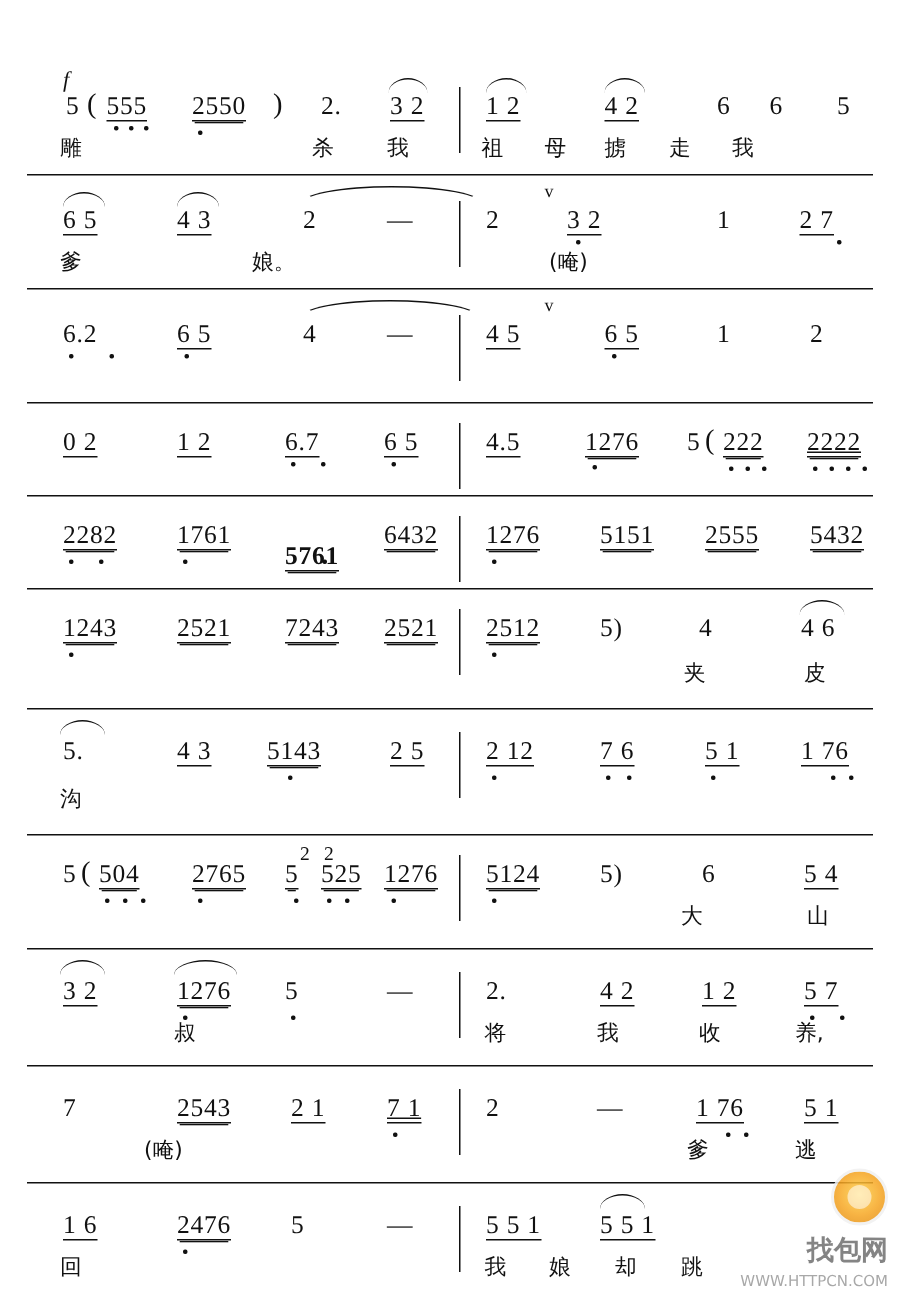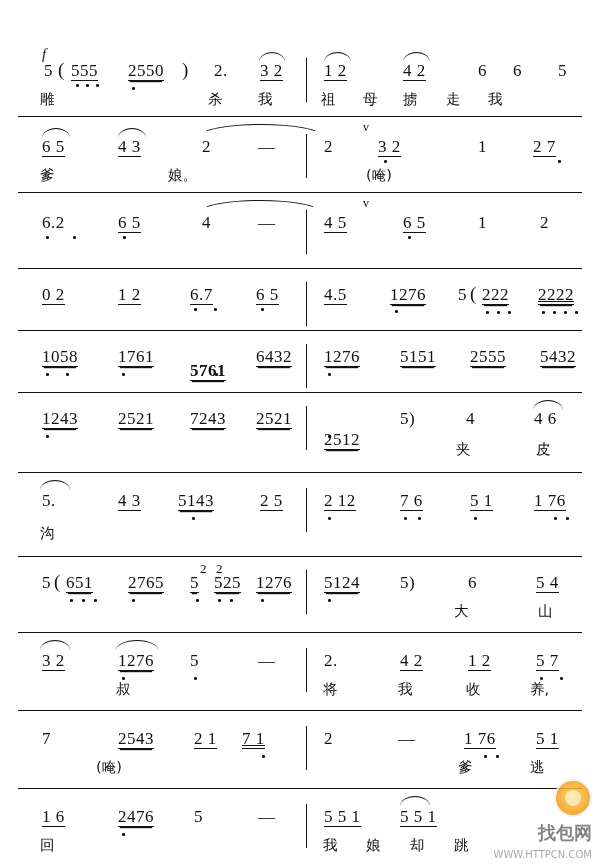--- a/index.html
+++ b/index.html
@@ -243,21 +243,21 @@
       <div class="note ul2" style="left:520px;top:18px;text-decoration:underline;">2222</div>
       <div class="dotu" style="left:524px;top:43px;"></div>
       <div class="dotu" style="left:535px;top:43px;"></div>
       <div class="dotu" style="left:546px;top:43px;"></div>
       <div class="dotu" style="left:557px;top:43px;"></div>
     </div>
   </div>
 
   <div class="system" style="top:330px;height:62px;">
     <div class="row">
-      <div class="note ul2" style="left:24px;top:18px;">1058</div>
+      <div class="note ul2" style="left:24px;top:18px;">2282</div>
       <div class="dotu" style="left:28px;top:43px;"></div>
       <div class="dotu" style="left:48px;top:43px;"></div>
       <div class="note ul2" style="left:100px;top:18px;">1761</div>
       <div class="dotu" style="left:104px;top:43px;"></div>
       <div class="note ul2" style="left:172px;top:32px;font-weight:bold;">5761</div>
       <div class="dotu" style="left:197px;top:43px;"></div>
       <div class="note ul2" style="left:238px;top:18px;">6432</div>
 
       <div class="barline" style="left:288px;top:14px;"></div>
 
@@ -272,21 +272,21 @@
   <div class="system" style="top:392px;height:80px;">
     <div class="row">
       <div class="note ul2" style="left:24px;top:18px;">1243</div>
       <div class="dotu" style="left:28px;top:43px;"></div>
       <div class="note ul2" style="left:100px;top:18px;">2521</div>
       <div class="note ul2" style="left:172px;top:18px;text-align:right;">7243</div>
       <div class="note ul2" style="left:238px;top:18px;">2521</div>
 
       <div class="barline" style="left:288px;top:14px;"></div>
 
-      <div class="note ul2" style="left:306px;top:18px;margin-top:21px;">2512</div>
+      <div class="note ul2" style="left:306px;top:18px;">2512</div>
       <div class="dotu" style="left:310px;top:43px;"></div>
       <div class="note" style="left:382px;top:18px;">5)</div>
       <div class="note" style="left:448px;top:18px;">4</div>
       <div class="slur" style="left:515px;top:8px;width:30px;"></div>
       <div class="note" style="left:516px;top:18px;">4 6</div>
 
       <div class="lyric" style="left:438px;top:50px;">夹</div>
       <div class="lyric" style="left:518px;top:50px;">皮</div>
     </div>
   </div>
@@ -314,21 +314,21 @@
       <div class="dotu" style="left:548px;top:45px;"></div>
 
       <div class="lyric" style="left:22px;top:54px;">沟</div>
     </div>
   </div>
 
   <div class="system" style="top:556px;height:76px;">
     <div class="row">
       <div class="note" style="left:24px;top:18px;">5</div>
       <div class="paren" style="left:36px;top:15px;">(</div>
-      <div class="note ul2" style="left:48px;top:18px;">651</div>
+      <div class="note ul2" style="left:48px;top:18px;">504</div>
       <div class="dotu" style="left:52px;top:43px;"></div>
       <div class="dotu" style="left:64px;top:43px;"></div>
       <div class="dotu" style="left:76px;top:43px;"></div>
       <div class="note ul2" style="left:110px;top:18px;text-align:right;">2765</div>
       <div class="dotu" style="left:114px;top:43px;"></div>
       <div class="note small" style="left:182px;top:4px;">2</div>
       <div class="note small" style="left:198px;top:4px;">2</div>
       <div class="note ul2" style="left:172px;top:18px;">5</div>
       <div class="note ul2" style="left:196px;top:18px;">525</div>
       <div class="dotu" style="left:178px;top:43px;"></div>
@@ -376,21 +376,21 @@
       <div class="lyric" style="left:448px;top:50px;">收</div>
       <div class="lyric" style="left:512px;top:50px;">养,</div>
     </div>
   </div>
 
   <div class="system" style="top:710px;height:78px;">
     <div class="row">
       <div class="note" style="left:24px;top:20px;">7</div>
       <div class="note ul2" style="left:100px;top:20px;">2543</div>
       <div class="note ul1" style="left:176px;top:20px;">2 1</div>
-      <div class="note ul1" style="left:224px;top:20px;text-decoration:underline;">7 1</div>
+      <div class="note ul1" style="left:240px;top:20px;text-decoration:underline;">7 1</div>
       <div class="dotu" style="left:244px;top:45px;"></div>
 
       <div class="barline" style="left:288px;top:16px;"></div>
 
       <div class="note" style="left:306px;top:20px;">2</div>
       <div class="note" style="left:380px;top:20px;">—</div>
       <div class="note ul1" style="left:446px;top:20px;">1 76</div>
       <div class="dotu" style="left:466px;top:45px;"></div>
       <div class="dotu" style="left:478px;top:45px;"></div>
       <div class="note ul1" style="left:518px;top:20px;">5 1</div>

